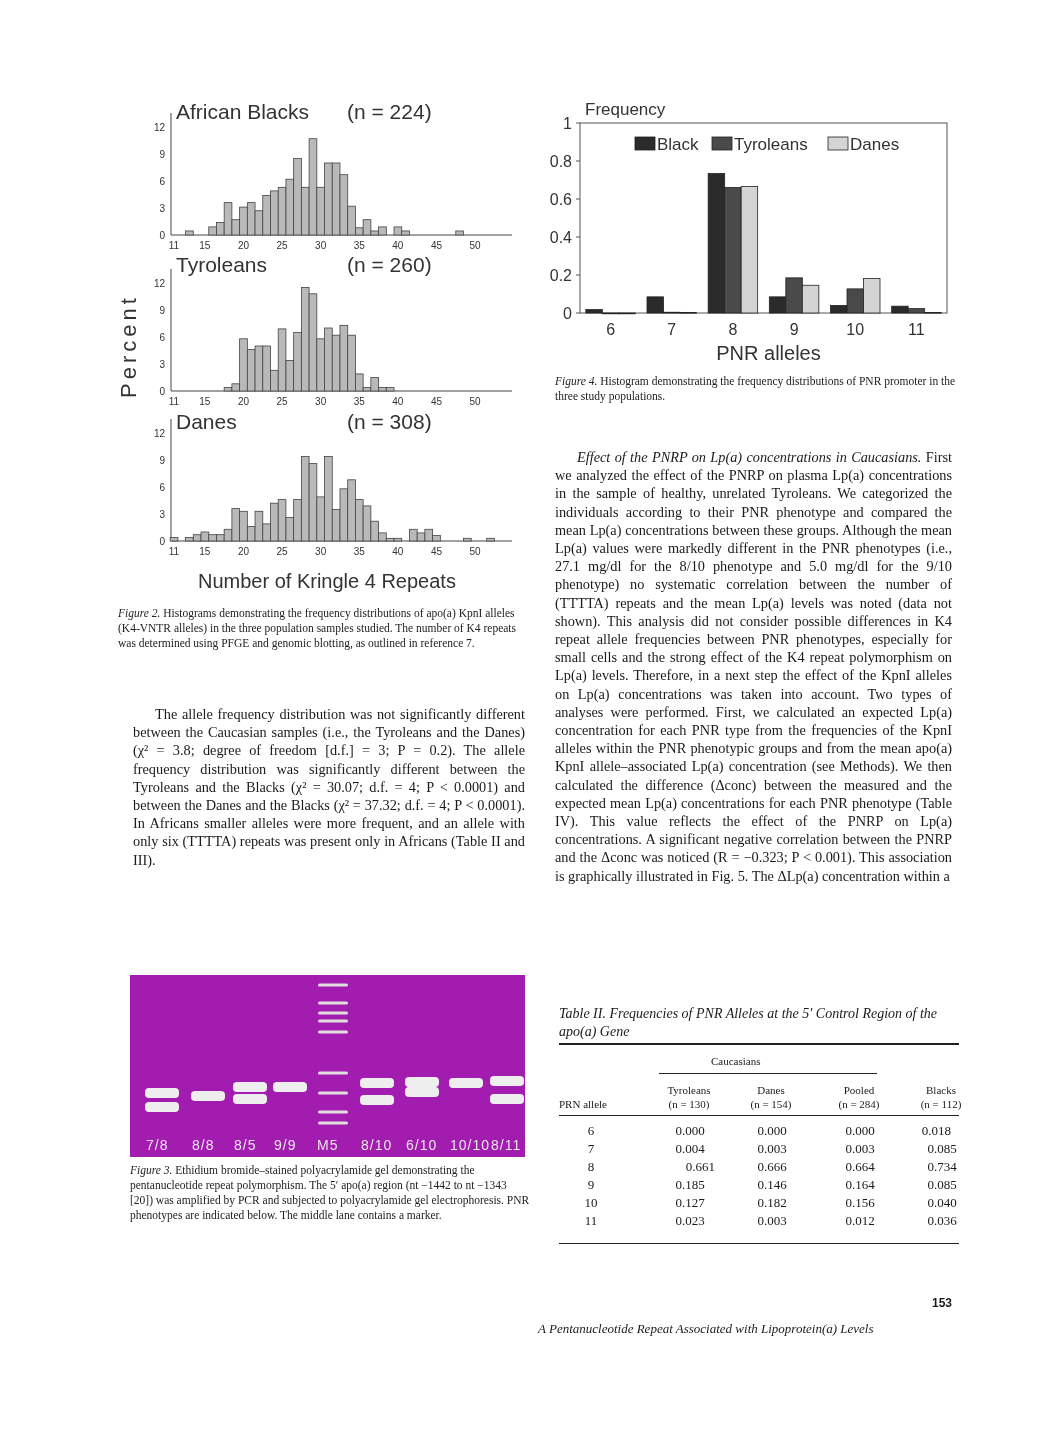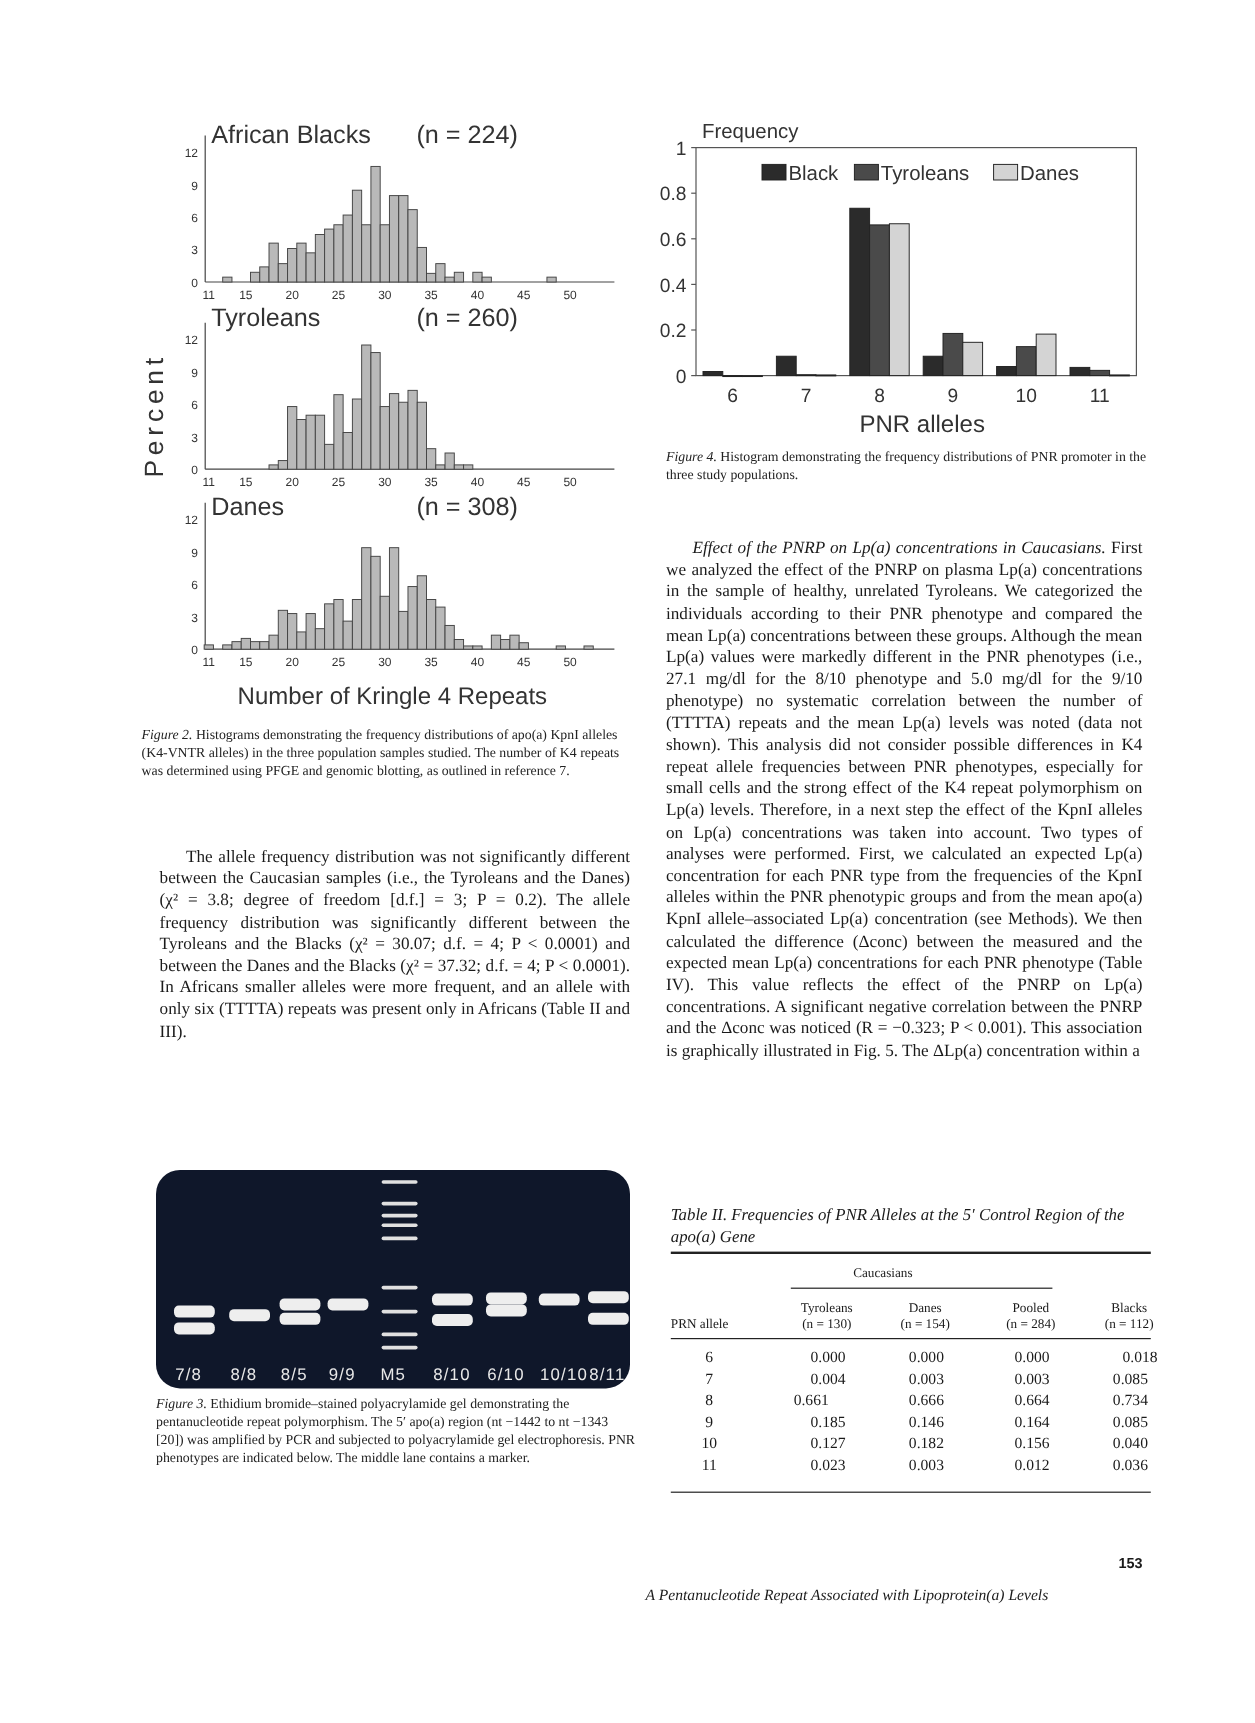--- a/index.html
+++ b/index.html
@@ -6,21 +6,21 @@
   body { width: 1046px; height: 1436px; position: relative; overflow: hidden; font-family: "Liberation Serif", serif; color: #1a1a1a; }
   .abs { position: absolute; }
   .sans { font-family: "Liberation Sans", sans-serif; }
   .caption { font-size: 11.5px; line-height: 15px; color: #222; }
   .caption i { font-style: italic; }
   .body-text { font-size: 14.3px; line-height: 18.2px; text-align: justify; color: #1a1a1a; }
   .body-text p { margin: 0; text-indent: 22px; }
   .body-text p.noindent { text-indent: 0; }
   svg text { font-family: "Liberation Sans", sans-serif; }
   .percent-label { font-family: "Liberation Sans", sans-serif; font-size: 22px; color: #333; letter-spacing: 4px; transform: rotate(-90deg); transform-origin: left top; white-space: nowrap; }
-  .gel { background: #0f172a; border-radius: 20px; }
+  .gel { background: #a21caf; }
   .gel-label { font-family: "Liberation Sans", sans-serif; color: #e8e8e8; font-size: 14px; position: absolute; letter-spacing: 1px; }
 </style>
 </head>
 <body>
 
 <div class="abs percent-label" style="left:116px; top:398px;">Percent</div>
 
 <svg class="abs" id="hist-svg" style="left:0; top:0;" width="540" height="600">
     <g>
       <line x1="171" y1="113" x2="171" y2="235" stroke="#444" stroke-width="1"></line>
@@ -305,32 +305,32 @@
         <div>(n = 112)</div>
       </div>
     </div>
   <div style="position:absolute; left:0; top:72px; width:400px; border-top:1.5px solid #222;"></div>
   <div id="t2-body" style="position:absolute; left:0; top:80px; width:400px;">
       <div style="position: absolute; top: 0px; left: 0px; width: 400px; height: 18px; font-size: 13px;">
         <div style="position: absolute; left: 22px; width: 20px; text-align: center;">6</div>
         <div style="position: absolute; left: 106px; width: 50px; text-align: center;">0.000</div>
         <div style="position: absolute; left: 188px; width: 50px; text-align: center;">0.000</div>
         <div style="position: absolute; left: 276px; width: 50px; text-align: center;">0.000</div>
-        <div style="position: absolute; left: 366px; width: 50px; text-align: center;">0.018</div>
+        <div style="position: absolute; left: 342px; width: 50px; text-align: right;">0.018</div>
       </div>
       <div style="position: absolute; top: 18px; left: 0px; width: 400px; height: 18px; font-size: 13px;">
         <div style="position: absolute; left: 22px; width: 20px; text-align: center;">7</div>
         <div style="position: absolute; left: 106px; width: 50px; text-align: center;">0.004</div>
         <div style="position: absolute; left: 188px; width: 50px; text-align: center;">0.003</div>
         <div style="position: absolute; left: 276px; width: 50px; text-align: center;">0.003</div>
         <div style="position: absolute; left: 358px; width: 50px; text-align: center;">0.085</div>
       </div>
       <div style="position: absolute; top: 36px; left: 0px; width: 400px; height: 18px; font-size: 13px;">
         <div style="position: absolute; left: 22px; width: 20px; text-align: center;">8</div>
-        <div style="position: absolute; left: 92px; width: 50px; text-align: center;">0.661</div>
+        <div style="position: absolute; left: 106px; width: 50px; text-align: right;">0.661</div>
         <div style="position: absolute; left: 188px; width: 50px; text-align: center;">0.666</div>
         <div style="position: absolute; left: 276px; width: 50px; text-align: center;">0.664</div>
         <div style="position: absolute; left: 358px; width: 50px; text-align: center;">0.734</div>
       </div>
       <div style="position: absolute; top: 54px; left: 0px; width: 400px; height: 18px; font-size: 13px;">
         <div style="position: absolute; left: 22px; width: 20px; text-align: center;">9</div>
         <div style="position: absolute; left: 106px; width: 50px; text-align: center;">0.185</div>
         <div style="position: absolute; left: 188px; width: 50px; text-align: center;">0.146</div>
         <div style="position: absolute; left: 276px; width: 50px; text-align: center;">0.164</div>
         <div style="position: absolute; left: 358px; width: 50px; text-align: center;">0.085</div>

